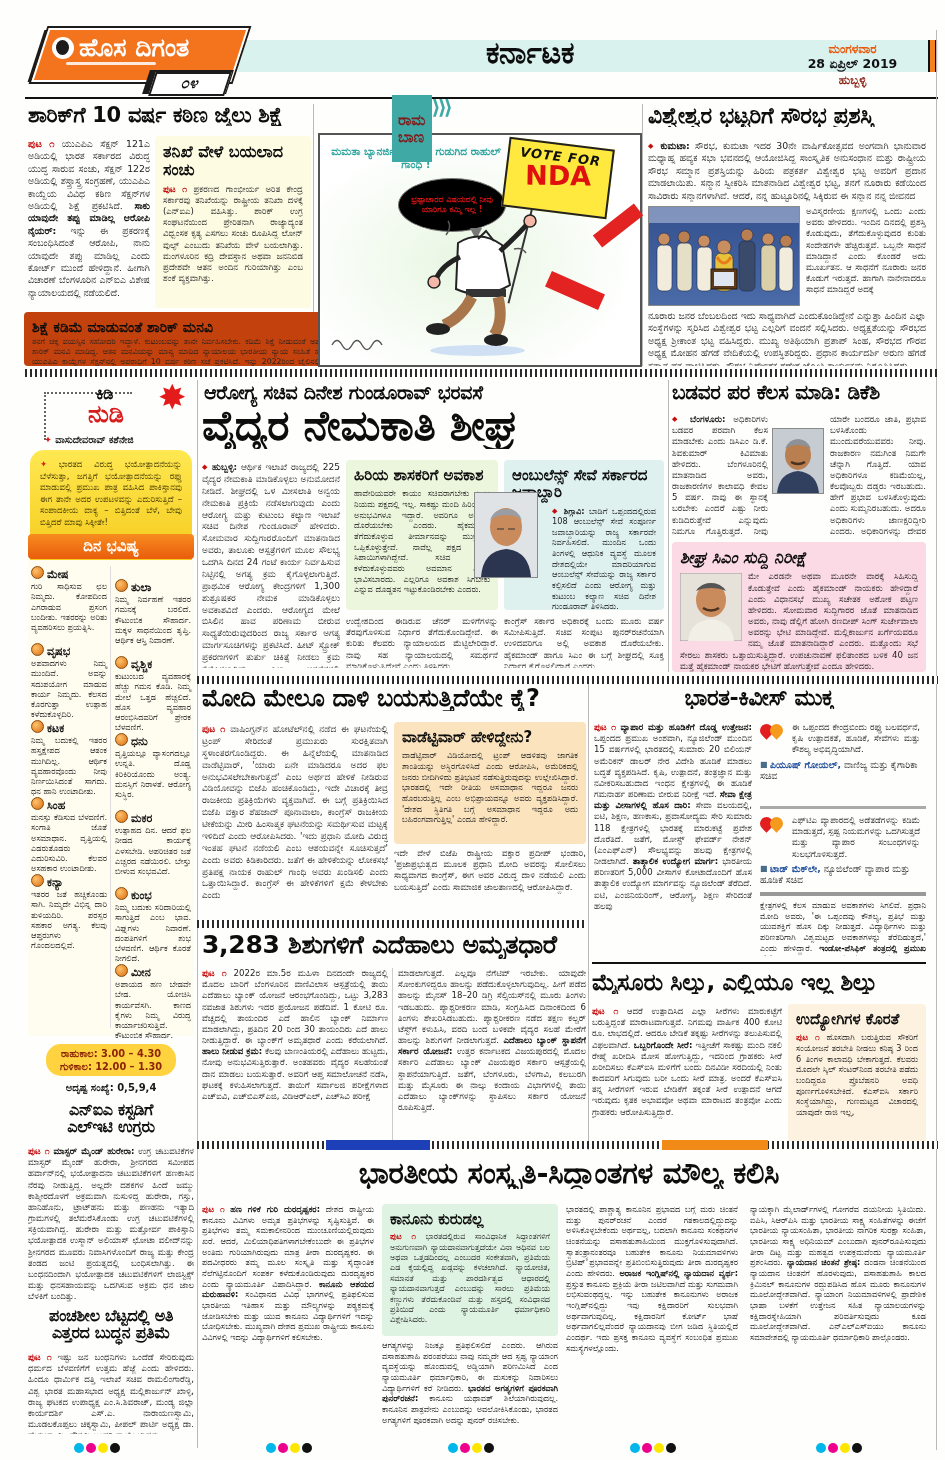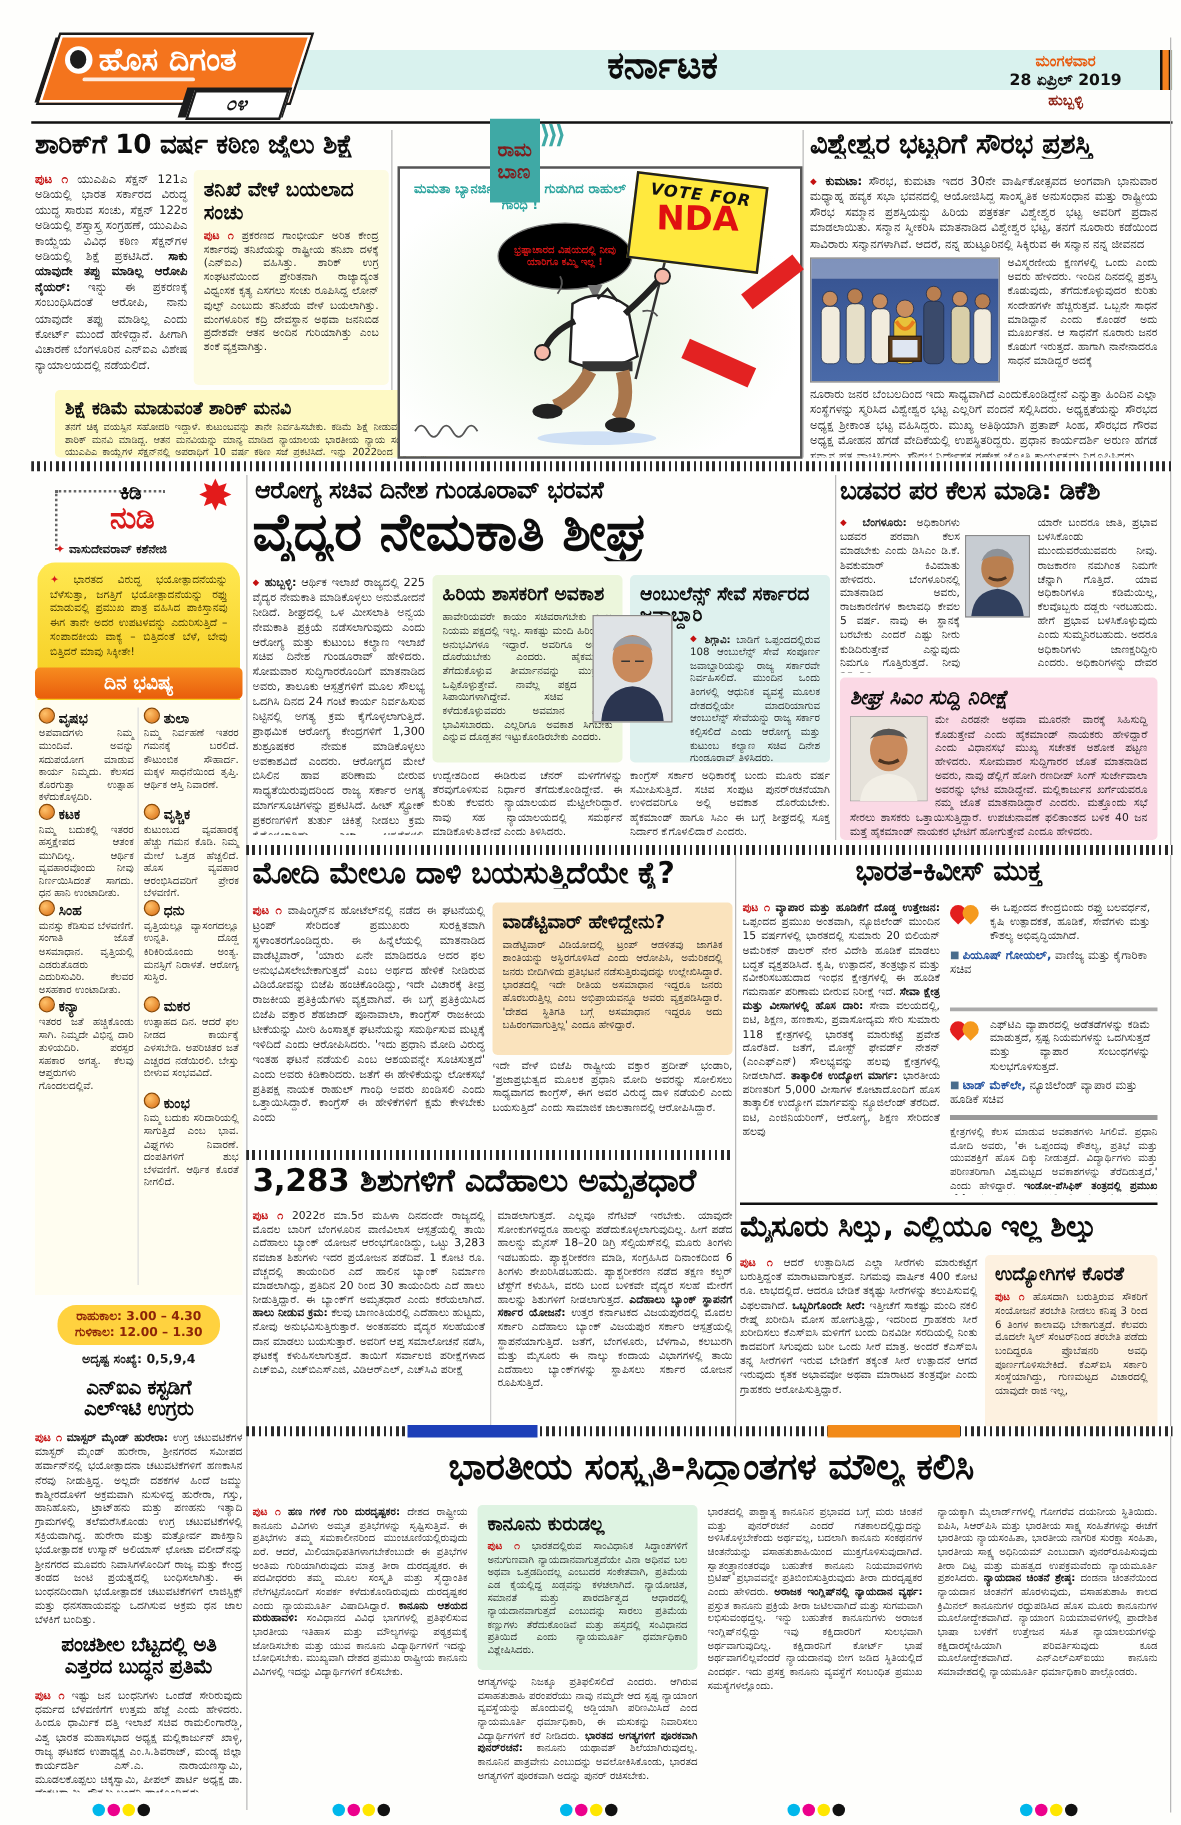--- a/index.html
+++ b/index.html
@@ -96,21 +96,21 @@
     <span class="bld">ಸಾಕು ಯಾವುದೇ ತಪ್ಪು ಮಾಡಿಲ್ಲ ಆರೋಪಿ ನೈಯರ್:</span>
     <span>ಇನ್ನು ಈ ಪ್ರಕರಣಕ್ಕೆ ಸಂಬಂಧಿಸಿದಂತೆ ಆರೋಪಿ, ನಾನು ಯಾವುದೇ ತಪ್ಪು ಮಾಡಿಲ್ಲ ಎಂದು ಕೋರ್ಟ್ ಮುಂದೆ ಹೇಳಿದ್ದಾನೆ. ಹೀಗಾಗಿ ವಿಚಾರಣೆ ಬೆಂಗಳೂರಿನ ಎನ್‌ಐಎ ವಿಶೇಷ ನ್ಯಾಯಾಲಯದಲ್ಲಿ ನಡೆಯಲಿದೆ.</span>
   </div>
   <div class="abs box" style="left:155px;top:136px;width:156px;height:172px;background:#fdfbe2;">
     <div class="box-title" style="font-size:16px;">ತನಿಖೆ ವೇಳೆ ಬಯಲಾದ ಸಂಚು</div>
     <div class="body-s">
       <span class="lead-mark">ಪುಟ ೧</span>
       <span>ಪ್ರಕರಣದ ಗಾಂಭೀರ್ಯ ಅರಿತ ಕೇಂದ್ರ ಸರ್ಕಾರವು ತನಿಖೆಯನ್ನು ರಾಷ್ಟ್ರೀಯ ತನಿಖಾ ದಳಕ್ಕೆ (ಎನ್‌ಐಎ) ವಹಿಸಿತ್ತು. ಶಾರಿಕ್ ಉಗ್ರ ಸಂಘಟನೆಯಿಂದ ಪ್ರೇರಿತನಾಗಿ ರಾಜ್ಯಾದ್ಯಂತ ವಿಧ್ವಂಸಕ ಕೃತ್ಯ ಎಸಗಲು ಸಂಚು ರೂಪಿಸಿದ್ದ ಲೋನ್ ವುಲ್ಫ್ ಎಂಬುದು ತನಿಖೆಯ ವೇಳೆ ಬಯಲಾಗಿತ್ತು. ಮಂಗಳೂರಿನ ಕದ್ರಿ ದೇವಸ್ಥಾನ ಅಥವಾ ಜನನಿಬಿಡ ಪ್ರದೇಶವೇ ಆತನ ಅಂದಿನ ಗುರಿಯಾಗಿತ್ತು ಎಂಬ ಶಂಕೆ ವ್ಯಕ್ತವಾಗಿತ್ತು.</span>
     </div>
   </div>
-  <div class="abs box" style="left:44px;top:312px;width:316px;height:54px;background:#fef9c3;overflow:hidden;">
+  <div class="abs box" style="left:24px;top:312px;width:316px;height:54px;background:#c2410c;overflow:hidden;">
     <div class="box-title" style="font-size:14px;margin-bottom:2px;">ಶಿಕ್ಷೆ ಕಡಿಮೆ ಮಾಡುವಂತೆ ಶಾರಿಕ್ ಮನವಿ</div>
     <div class="body-s" style="font-size:7.8px;">ತನಗೆ ಚಿಕ್ಕ ವಯಸ್ಸಿನ ಸಹೋದರಿ ಇದ್ದಾಳೆ. ಕುಟುಂಬವನ್ನು ತಾನೇ ನಿರ್ವಹಿಸಬೇಕು. ಕಡಿಮೆ ಶಿಕ್ಷೆ ನೀಡುವಂತೆ ಅಪರಾಧಿ ಶಾರಿಕ್ ಮನವಿ ಮಾಡಿದ್ದ. ಆತನ ಮನವಿಯನ್ನು ಮಾನ್ಯ ಮಾಡಿದ ನ್ಯಾಯಾಲಯ ಭಾರತೀಯ ನ್ಯಾಯ ಸಂಹಿತೆ ಹಾಗೂ ಯುಎಪಿಎ ಕಾಯ್ದೆಗಳ ಸೆಕ್ಷನ್‌ನಲ್ಲಿ ಅಪರಾಧಿಗೆ 10 ವರ್ಷ ಕಠಿಣ ಸಜೆ ಪ್ರಕಟಿಸಿದೆ. ಇನ್ನು 2022ರಿಂದ ಜೈಲಿನಲ್ಲಿರುವ ಶಾರಿಕ್, ಈಗಾಗಲೇ ಮೂರುವರೆ ವರ್ಷ ಸಜೆ ಅನುಭವಿಸಿದ್ದಾನೆ. ಉಳಿದ ಅವಧಿ ಜೈಲಿನಲ್ಲಿ ಇರಬೇಕಿದೆ.</div>
   </div>
 
   <div class="abs" style="left:392px;top:95px;z-index:3;display:flex;align-items:flex-start;">
     <div class="tag"><span>ರಾಮ</span><br>
     <span>ಬಾಣ</span></div>
     <span class="chev">⟩⟩⟩</span>
   </div>
   <div class="abs cart-frame" style="left:318px;top:133px;width:320px;height:230px;"></div>
@@ -198,56 +198,64 @@
     <span style="color:#d91c1c;">✦ </span><span>ಭಾರತದ ವಿರುದ್ಧ ಭಯೋತ್ಪಾದನೆಯನ್ನು ಬೆಳೆಸುತ್ತಾ, ಜಗತ್ತಿಗೆ ಭಯೋತ್ಪಾದನೆಯನ್ನು ರಫ್ತು ಮಾಡುವಲ್ಲಿ ಪ್ರಮುಖ ಪಾತ್ರ ವಹಿಸಿದ ಪಾಕಿಸ್ತಾನವು ಈಗ ತಾನೇ ಅದರ ಉಪಟಳವನ್ನು ಎದುರಿಸುತ್ತಿದೆ – ಸಂಪಾದಕೀಯ ವಾಕ್ಯ – ಬಿತ್ತಿದಂತೆ ಬೆಳೆ, ಬೇವು ಬಿತ್ತಿದರೆ ಮಾವು ಸಿಕ್ಕೀತೇ!</span>
   </div>
   <div class="abs" style="left:60px;top:576px;width:0;height:0;border-left:10px solid transparent;border-right:4px solid transparent;border-top:14px solid #f3c614;"></div>
 
   <div class="abs horo-bg" style="left:28px;top:560px;width:166px;height:476px;"></div>
   <div class="abs horo-head" style="left:28px;top:534px;width:166px;height:25px;">ದಿನ ಭವಿಷ್ಯ</div>
   <div class="abs vrule" style="left:110px;top:566px;height:462px;background:#ddd;"></div>
 
   <div class="abs" style="left:31px;top:566px;width:76px;">
     <div style="height:77px;">
+        <div class="sign-name"><span class="sign-ic"></span><span>ಮೇಷ</span></div>
+        <div class="sign-txt">ಗುರಿ ಸಾಧಿಸುವ ಛಲ ನಿಮ್ಮದು. ಕೋಪದಿಂದ ಎಗರಾಡುವ ಪ್ರಸಂಗ ಬಂದೀತು. ಇತರರನ್ನು ಅರಿತು ವ್ಯವಹರಿಸಲು ಪ್ರಯತ್ನಿಸಿ.</div>
+      </div>
+    <div style="height:77px;">
         <div class="sign-name"><span class="sign-ic"></span><span>ವೃಷಭ</span></div>
         <div class="sign-txt">ಅಪವಾದಗಳು ನಿಮ್ಮ ಮುಂದಿವೆ. ಅವನ್ನು ಸದುಪಯೋಗ ಮಾಡುವ ಕಾರ್ಯ ನಿಮ್ಮದು. ಕೆಲಸದ ಕೊರಗುತ್ತಾ ಉತ್ಸಾಹ ಕಳೆದುಕೊಳ್ಳದಿರಿ.</div>
       </div>
     <div style="height:77px;">
         <div class="sign-name"><span class="sign-ic"></span><span>ಕಟಕ</span></div>
         <div class="sign-txt">ನಿಮ್ಮ ಬದುಕಲ್ಲಿ ಇತರರ ಹಸ್ತಕ್ಷೇಪದ ಆತಂಕ ಮುಗಿದಿಲ್ಲ. ಆರ್ಥಿಕ ವ್ಯವಹಾರವೊಂದು ನೀವು ನಿರ್ಣಯಿಸಿದಂತೆ ಸಾಗದು. ಧನ ಹಾನಿ ಉಂಟಾದೀತು.</div>
       </div>
     <div style="height:77px;">
         <div class="sign-name"><span class="sign-ic"></span><span>ಸಿಂಹ</span></div>
         <div class="sign-txt">ಮನಸ್ಸು ಕೆಡಿಸುವ ಬೆಳವಣಿಗೆ. ಸಂಗಾತಿ ಜೊತೆ ಅಸಮಾಧಾನ. ವೃತ್ತಿಯಲ್ಲಿ ಎಡರುತೊಡರು ಎದುರಿಸುವಿರಿ. ಕೆಲವರ ಅಸಹಕಾರ ಉಂಟಾದೀತು.</div>
       </div>
     <div style="height:77px;">
         <div class="sign-name"><span class="sign-ic"></span><span>ಕನ್ಯಾ</span></div>
         <div class="sign-txt">ಇತರರ ಜತೆ ಹಚ್ಚಿಕೊಂಡು ಸಾಗಿ. ನಿಮ್ಮದೇ ವಿಭಿನ್ನ ದಾರಿ ತುಳಿಯದಿರಿ. ಪರಸ್ಪರ ಸಹಕಾರ ಅಗತ್ಯ. ಕೆಲವು ಆಪ್ತರುಗಳು ಗೊಂದಲದಲ್ಲಿವೆ.</div>
       </div>
   </div>
   <div class="abs" style="left:115px;top:566px;width:76px;">
-    <div style="height:77px;">
+    <div style="height:77px;margin-top:13px;">
         <div class="sign-name"><span class="sign-ic"></span><span>ತುಲಾ</span></div>
         <div class="sign-txt">ನಿಮ್ಮ ನಿರ್ವಹಣೆ ಇತರರ ಗಮನಕ್ಕೆ ಬರಲಿದೆ. ಕೌಟುಂಬಿಕ ಸೌಹಾರ್ದ. ಮಕ್ಕಳ ಸಾಧನೆಯಿಂದ ತೃಪ್ತಿ. ಆರ್ಥಿಕ ಆಸ್ತಿ ನಿವಾರಣೆ.</div>
       </div>
     <div style="height:77px;">
         <div class="sign-name"><span class="sign-ic"></span><span>ವೃಶ್ಚಿಕ</span></div>
         <div class="sign-txt">ಕುಟುಂಬದ ವ್ಯವಹಾರಕ್ಕೆ ಹೆಚ್ಚು ಗಮನ ಕೊಡಿ. ನಿಮ್ಮ ಮೇಲೆ ಒತ್ತಡ ಹೆಚ್ಚಲಿದೆ. ಹೊಸ ವ್ಯವಹಾರ ಆರಂಭಿಸಿದವರಿಗೆ ಪ್ರೇರಕ ಬೆಳವಣಿಗೆ.</div>
       </div>
     <div style="height:77px;">
         <div class="sign-name"><span class="sign-ic"></span><span>ಧನು</span></div>
         <div class="sign-txt">ವೃತ್ತಿಯಲ್ಲೂ ವ್ಯಾಸಂಗದಲ್ಲೂ ಉನ್ನತಿ. ದೊಡ್ಡ ಕಿರಿಕಿರಿಯೊಂದು ಅಂತ್ಯ. ಮನಸ್ಸಿಗೆ ನಿರಾಳತೆ. ಆರೋಗ್ಯ ಸುಸ್ಥಿರ.</div>
       </div>
     <div style="height:77px;">
         <div class="sign-name"><span class="sign-ic"></span><span>ಮಕರ</span></div>
         <div class="sign-txt">ಉತ್ಸಾಹದ ದಿನ. ಆದರೆ ಫಲ ನೀಡದ ಕಾರ್ಯಕ್ಕೆ ಎಳಸಬೇಡಿ. ಅಪರಿಚಿತರ ಜತೆ ಎಚ್ಚರದ ನಡೆಯಿರಲಿ. ಬೇಸ್ತು ಬೀಳುವ ಸಂಭವವಿದೆ.</div>
       </div>
     <div style="height:77px;">
         <div class="sign-name"><span class="sign-ic"></span><span>ಕುಂಭ</span></div>
         <div class="sign-txt">ನಿಮ್ಮ ಬದುಕು ಸರಿದಾರಿಯಲ್ಲಿ ಸಾಗುತ್ತಿದೆ ಎಂಬ ಭಾವ. ವಿಘ್ನಗಳು ನಿವಾರಣೆ. ದಂಪತಿಗಳಿಗೆ ಶುಭ ಬೆಳವಣಿಗೆ. ಆರ್ಥಿಕ ಕೊರತೆ ನೀಗಲಿದೆ.</div>
+      </div>
+    <div style="height:77px;">
+        <div class="sign-name"><span class="sign-ic"></span><span>ಮೀನ</span></div>
+        <div class="sign-txt">ಅಪಾಯದ ಹಣ ಬೇಡವೇ ಬೇಡ. ಯೋಚಿಸಿ ಕಾರ್ಯವೆಸಗಿ. ಕಾಣದ ಕೈಗಳು ನಿಮ್ಮ ವಿರುದ್ಧ ಕಾರ್ಯಾಚರಿಸುತ್ತಿವೆ. ಕೌಟುಂಬಿಕ ಸೌಹಾರ್ದ.</div>
       </div>
   </div>
 
   <div class="abs rahu" style="left:46px;top:1044px;width:130px;height:32px;">
     <div>ರಾಹುಕಾಲ: 3.00 – 4.30</div>
     <div>ಗುಳಿಕಾಲ: 12.00 – 1.30</div>
   </div>
   <div class="abs center" style="left:28px;top:1082px;width:166px;font-size:10px;font-weight:bold;">ಅದೃಷ್ಟ ಸಂಖ್ಯೆ: 0,5,9,4</div>
 
   <div class="abs hl center" style="left:28px;top:1102px;width:166px;font-size:16px;">

